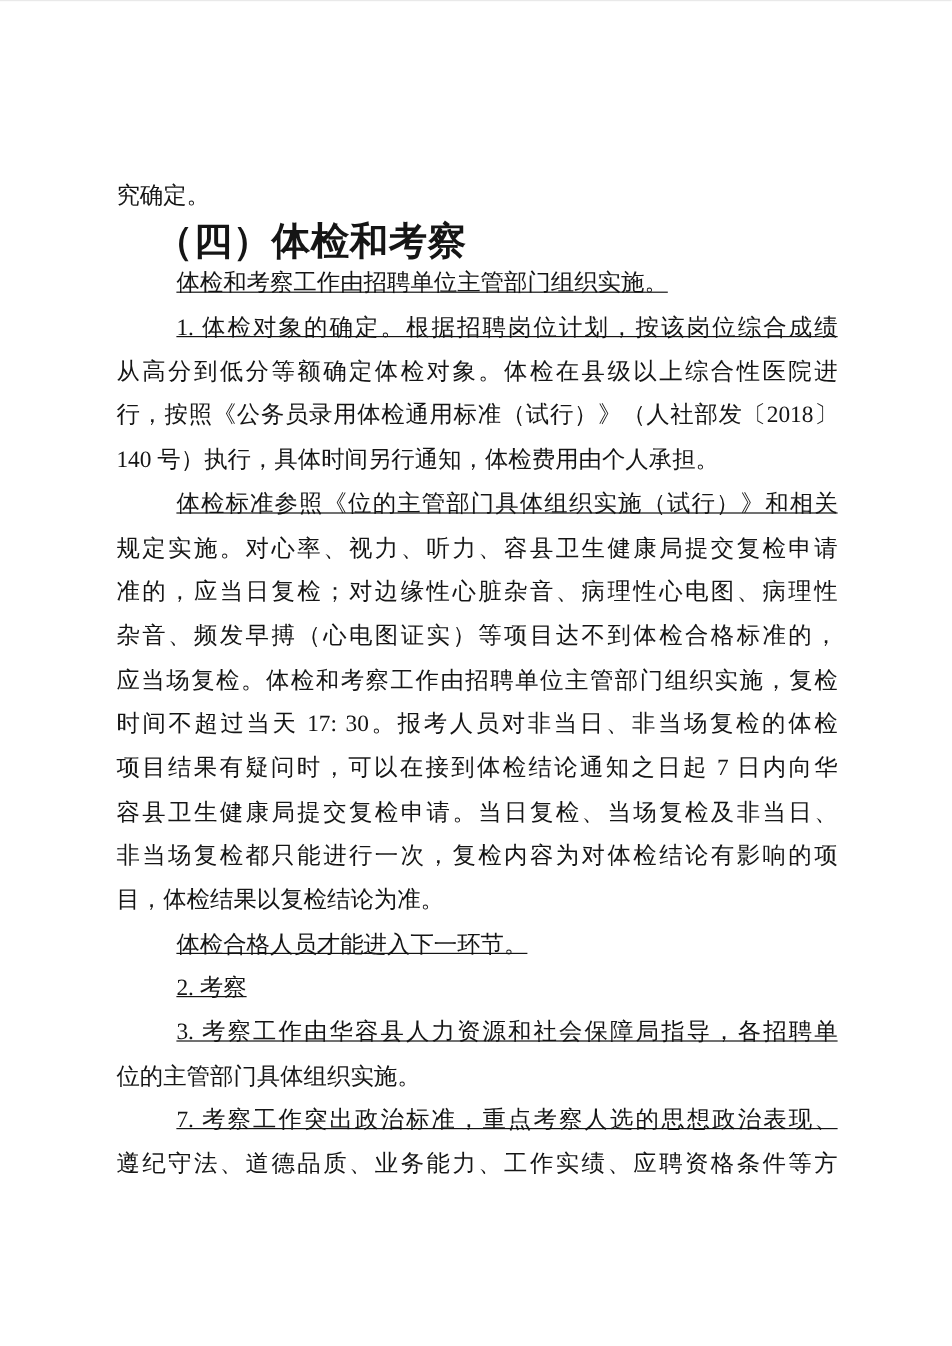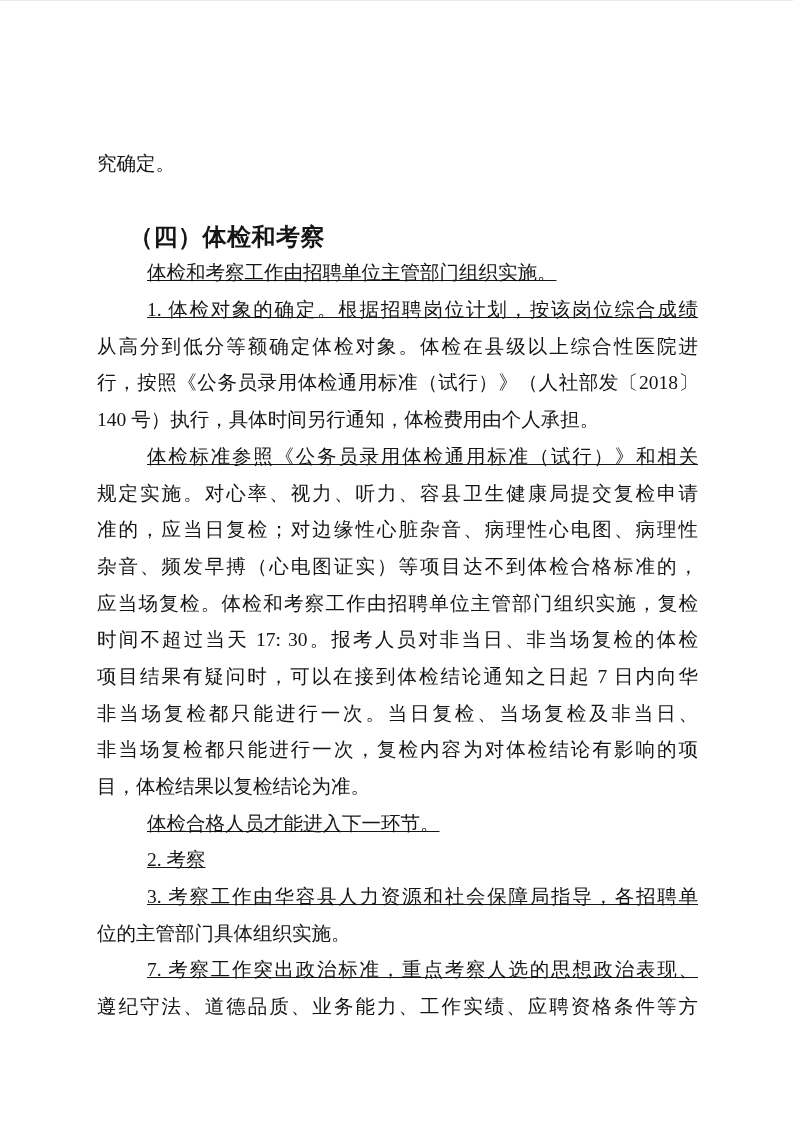--- a/index.html
+++ b/index.html
@@ -41,46 +41,45 @@
     text-justify: inter-character;
   }
   
   .ind {
     padding-left: 50px;
     text-decoration: underline;
   }
   
   .hd {
     font-weight: 700;
-    font-size: 24px;
+    font-size: 32px;
     padding-left: 32px;
     letter-spacing: 0.5px;
-    margin-top: 36px;
   }
 </style>
 </head>
 <body>
 
 <div class="page">
   <div class="content">
     <div class="ln">究确定。</div>
     <div class="ln hd">（四）体检和考察</div>
     <div class="ln ind">体检和考察工作由招聘单位主管部门组织实施。</div>
     <div class="ln ind jf">1. 体检对象的确定。根据招聘岗位计划，按该岗位综合成绩</div>
     <div class="ln jf">从高分到低分等额确定体检对象。体检在县级以上综合性医院进</div>
     <div class="ln jf">行，按照《公务员录用体检通用标准（试行）》（人社部发〔2018〕</div>
     <div class="ln">140 号）执行，具体时间另行通知，体检费用由个人承担。</div>
-    <div class="ln ind jf">体检标准参照《公务员录用体检通用标准（试行）》和相关</div>
+    <div class="ln ind jf">体检标准参照《位的主管部门具体组织实施（试行）》和相关</div>
     <div class="ln jf">规定实施。对心率、视力、听力、容县卫生健康局提交复检申请</div>
     <div class="ln jf">准的，应当日复检；对边缘性心脏杂音、病理性心电图、病理性</div>
     <div class="ln jf">杂音、频发早搏（心电图证实）等项目达不到体检合格标准的，</div>
     <div class="ln jf">应当场复检。体检和考察工作由招聘单位主管部门组织实施，复检</div>
     <div class="ln jf">时间不超过当天 17: 30。报考人员对非当日、非当场复检的体检</div>
     <div class="ln jf">项目结果有疑问时，可以在接到体检结论通知之日起 7 日内向华</div>
-    <div class="ln jf">非当场复检都只能进行一次。当日复检、当场复检及非当日、</div>
+    <div class="ln jf">容县卫生健康局提交复检申请。当日复检、当场复检及非当日、</div>
     <div class="ln jf">非当场复检都只能进行一次，复检内容为对体检结论有影响的项</div>
     <div class="ln">目，体检结果以复检结论为准。</div>
     <div class="ln ind">体检合格人员才能进入下一环节。</div>
     <div class="ln ind">2. 考察</div>
     <div class="ln ind jf">3. 考察工作由华容县人力资源和社会保障局指导，各招聘单</div>
     <div class="ln">位的主管部门具体组织实施。</div>
     <div class="ln ind jf">7. 考察工作突出政治标准，重点考察人选的思想政治表现、</div>
     <div class="ln jf">遵纪守法、道德品质、业务能力、工作实绩、应聘资格条件等方</div>
   </div>
 </div>

